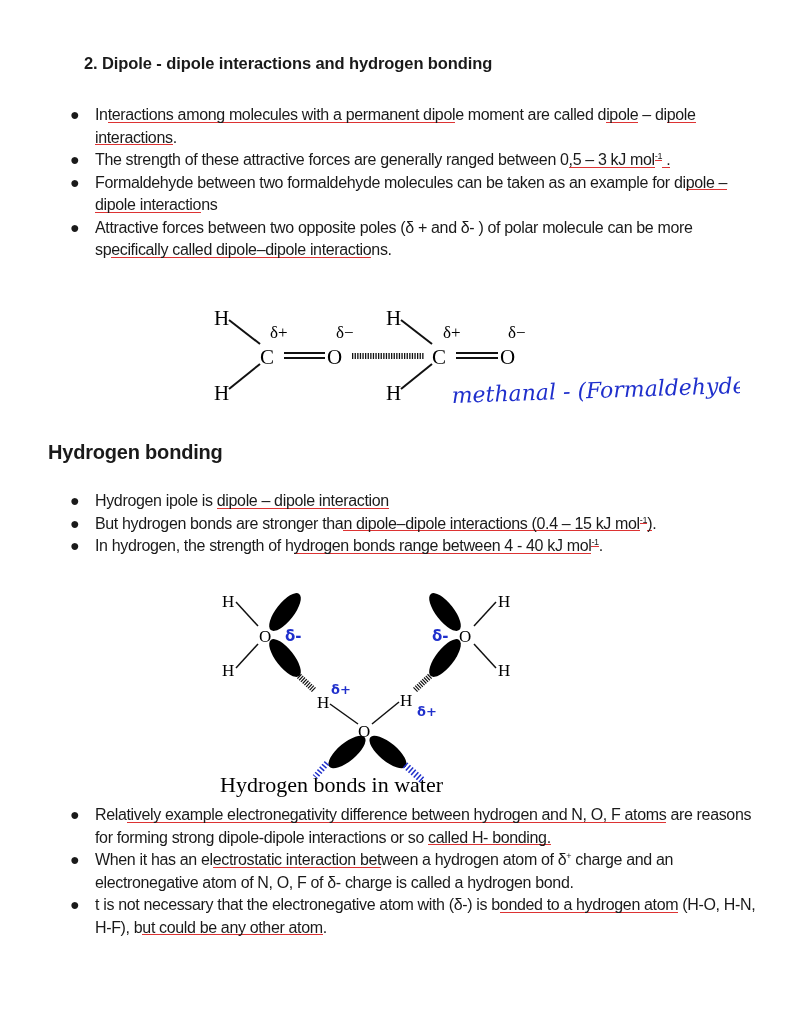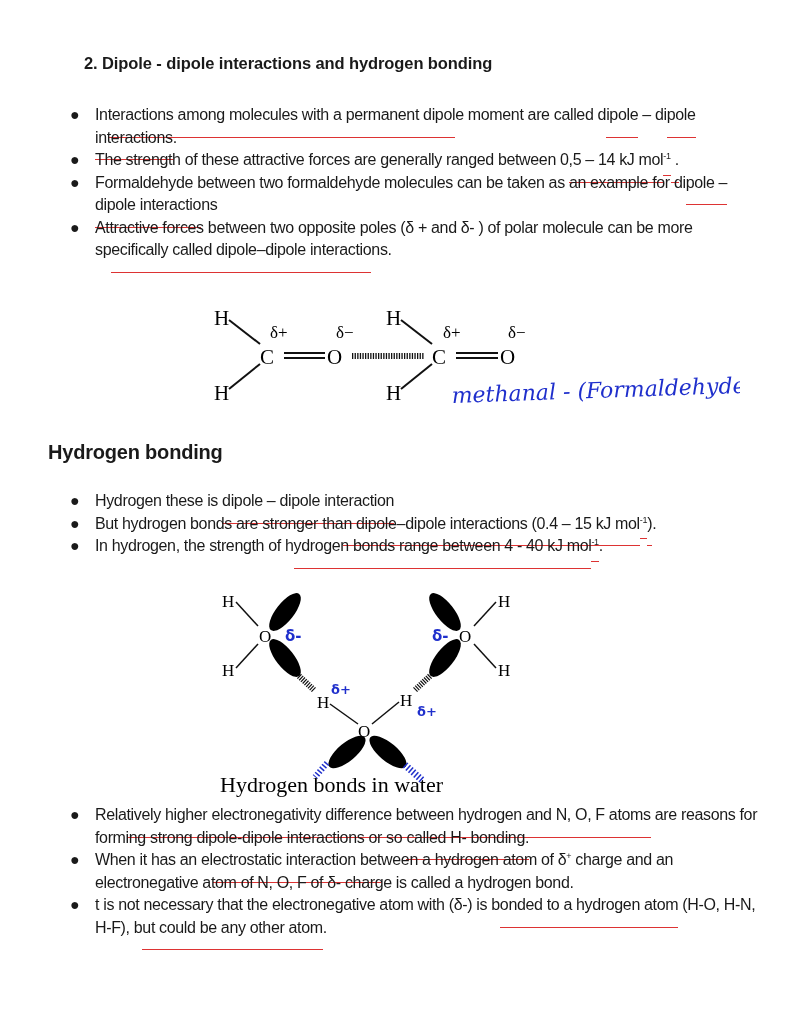--- a/index.html
+++ b/index.html
@@ -5,38 +5,38 @@
   html, body { margin: 0; padding: 0; background: #ffffff; }
   body { width: 800px; height: 1035px; position: relative; overflow: hidden;
          font-family: "Liberation Sans Narrow", "Liberation Sans", sans-serif; color: #1a1a1a; }
   .page { position: absolute; left: 0; top: 0; width: 800px; height: 1035px; }
   .h1 { position: absolute; left: 72px; top: 54px; font-size: 16.5px; font-weight: bold; letter-spacing: -0.1px; margin-left: 12px; }
   .h2 { position: absolute; left: 48px; top: 441px; font-size: 20px; font-weight: bold; letter-spacing: -0.2px; }
   ul.blist { position: absolute; margin: 0; padding: 0; list-style: none; font-size: 16px; line-height: 22.5px; letter-spacing: -0.35px; }
   ul.blist li { position: relative; padding-left: 33px; }
   ul.blist li .bullet { position: absolute; left: 8px; top: 0; font-size: 16px; }
   .sq { text-decoration: underline wavy #d0342c; text-decoration-thickness: 1px; text-underline-offset: 3px; text-decoration-skip-ink: none; }
-  .sq { text-decoration: none; background-image: linear-gradient(#d33, #d33); background-repeat: no-repeat; background-size: 100% 1.3px; background-position: 0 100%; padding-bottom: 15px; }
+  .sq { text-decoration: none; background-image: linear-gradient(#d33, #d33); background-repeat: no-repeat; background-size: 100% 1.3px; background-position: 0 100%; padding-bottom: 0; }
   sup { font-size: 9px; line-height: 0; vertical-align: 6px; }
   #list1 { left: 62px; top: 104px; width: 700px; }
   #list2 { left: 62px; top: 490px; width: 700px; }
   #list3 { left: 62px; top: 804px; width: 700px; }
   svg text { font-family: "Liberation Serif", serif; }
   .fig { position: absolute; }
 </style>
 </head>
 <body>
 
 <div class="page">
 
   <div class="h1">2.  Dipole - dipole interactions and hydrogen bonding</div>
 
   <ul class="blist" id="list1">
       <li><span class="bullet">●</span><span>In</span><span class="sq">teractions among molecules with a permanent dipol</span><span>e moment are called d</span><span class="sq">ipole</span><span> – di</span><span class="sq">pole interactions</span><span>.</span></li>
-      <li><span class="bullet">●</span><span>The strength of these attractive forces are generally ranged between 0</span><span class="sq">,5 – 14 kJ mol</span><sup class="sq">-1</sup><span class="sq"> .</span></li>
+      <li><span class="bullet">●</span><span>The strength of these attractive forces are generally ranged between 0</span><span class="sq">,5 – 3 kJ mol</span><sup class="sq">-1</sup><span class="sq"> .</span></li>
       <li><span class="bullet">●</span><span>Formaldehyde between two formaldehyde molecules can be taken as an example for di</span><span class="sq">pole – dipole interactio</span><span>ns</span></li>
       <li><span class="bullet">●</span><span>Attractive forces between two opposite poles (δ + and δ- ) of polar molecule can be more sp</span><span class="sq">ecifically called dipole–dipole interactio</span><span>ns.</span></li>
     </ul>
 
   <svg class="fig" style="left:200px; top:300px;" width="540" height="130" viewBox="0 0 540 130">
     <g>
       <text x="14" y="25" font-size="21">H</text>
       <text x="14" y="100" font-size="21">H</text>
       <line x1="29" y1="20" x2="60" y2="44" stroke="#111" stroke-width="2"></line>
       <line x1="29" y1="89" x2="60" y2="64" stroke="#111" stroke-width="2"></line>
@@ -59,21 +59,21 @@
       <line x1="256" y1="58" x2="298" y2="58" stroke="#111" stroke-width="2"></line>
       <text x="300" y="64" font-size="21">O</text>
       <text x="308" y="38" font-size="17">δ−</text>
     </g>
     <text x="252" y="103" font-size="22" fill="#1f2fcc" font-style="italic" style="font-family:'DejaVu Serif', serif;" transform="rotate(-2 252 103)">methanal - (Formaldehyde)</text>
   </svg>
 
   <div class="h2">Hydrogen bonding</div>
 
   <ul class="blist" id="list2">
-      <li><span class="bullet">●</span><span>Hydrogen these is </span><span class="sq">dipole – dipole interaction</span></li>
+      <li><span class="bullet">●</span><span>Hydrogen ipole is </span><span class="sq">dipole – dipole interaction</span></li>
       <li><span class="bullet">●</span><span>But hydrogen bonds are stronger tha</span><span class="sq">n dipole–dipole interactions (0.4 – 15 kJ mol</span><sup class="sq">-1</sup><span class="sq">)</span><span>.</span></li>
       <li><span class="bullet">●</span><span> In hydrogen, the strength of h</span><span class="sq">ydrogen bonds range between 4 - 40 kJ mol</span><sup class="sq">-1</sup><span>.</span></li>
     </ul>
 
   <svg class="fig" style="left:200px; top:580px;" width="340" height="220" viewBox="0 0 340 220">
     <g>
       <text x="22" y="27" font-size="17">H</text>
       <text x="22" y="96" font-size="17">H</text>
       <line x1="36" y1="22" x2="58" y2="46" stroke="#111" stroke-width="1.5"></line>
       <line x1="36" y1="88" x2="58" y2="64" stroke="#111" stroke-width="1.5"></line>
@@ -104,18 +104,18 @@
       <ellipse cx="188" cy="172" rx="9" ry="23" transform="rotate(-50 188 172)" fill="#000"></ellipse>
       <text x="131" y="114" font-size="13" font-weight="bold" fill="#1f2fcc" style="font-family:'DejaVu Sans', sans-serif;">δ+</text>
       <text x="217" y="136" font-size="13" font-weight="bold" fill="#1f2fcc" style="font-family:'DejaVu Sans', sans-serif;">δ+</text>
     </g>
     <line x1="127" y1="183" x2="115" y2="197" stroke="#1f2fcc" stroke-width="6" stroke-dasharray="1.5,2"></line>
     <line x1="205" y1="185" x2="222" y2="200" stroke="#1f2fcc" stroke-width="7" stroke-dasharray="1.5,2"></line>
     <text x="20" y="212" font-size="22">Hydrogen bonds in water</text>
   </svg>
 
   <ul class="blist" id="list3">
-      <li><span class="bullet">●</span><span>Rela</span><span class="sq">tively higher electronegativity difference between hydrogen and N, O, F atoms</span><span> are reasons for forming strong dipole-dipole interactions or so </span><span class="sq">called H- bonding.</span></li>
+      <li><span class="bullet">●</span><span>Rela</span><span class="sq">tively example electronegativity difference between hydrogen and N, O, F atoms</span><span> are reasons for forming strong dipole-dipole interactions or so </span><span class="sq">called H- bonding.</span></li>
       <li><span class="bullet">●</span><span> When it has an el</span><span class="sq">ectrostatic interaction bet</span><span>ween a hydrogen atom of δ</span><sup>+</sup><span> charge and an electronegative atom of  N, O, F of δ- charge is called a hydrogen bond.</span></li>
       <li><span class="bullet">●</span><span>t is not necessary that the electronegative atom with (δ-) is b</span><span class="sq">onded to a hydrogen atom</span><span> (H-O, H-N, H-F), b</span><span class="sq">ut could be any other atom</span><span>.</span></li>
     </ul>
 
 </div>
 
 </body></html>

